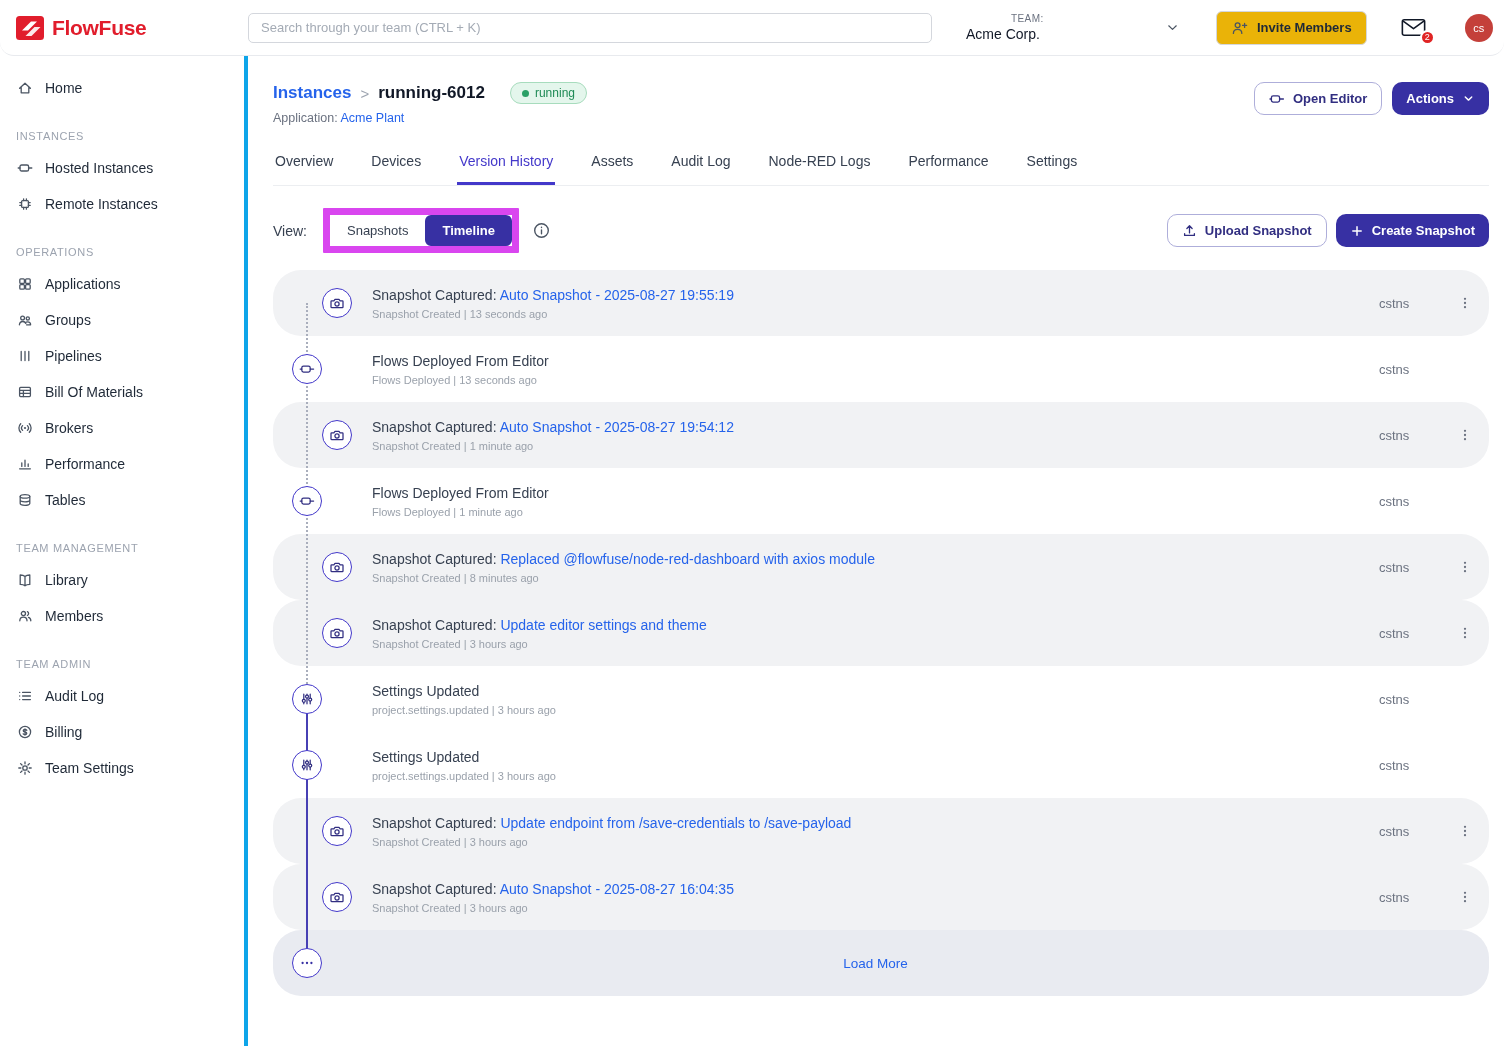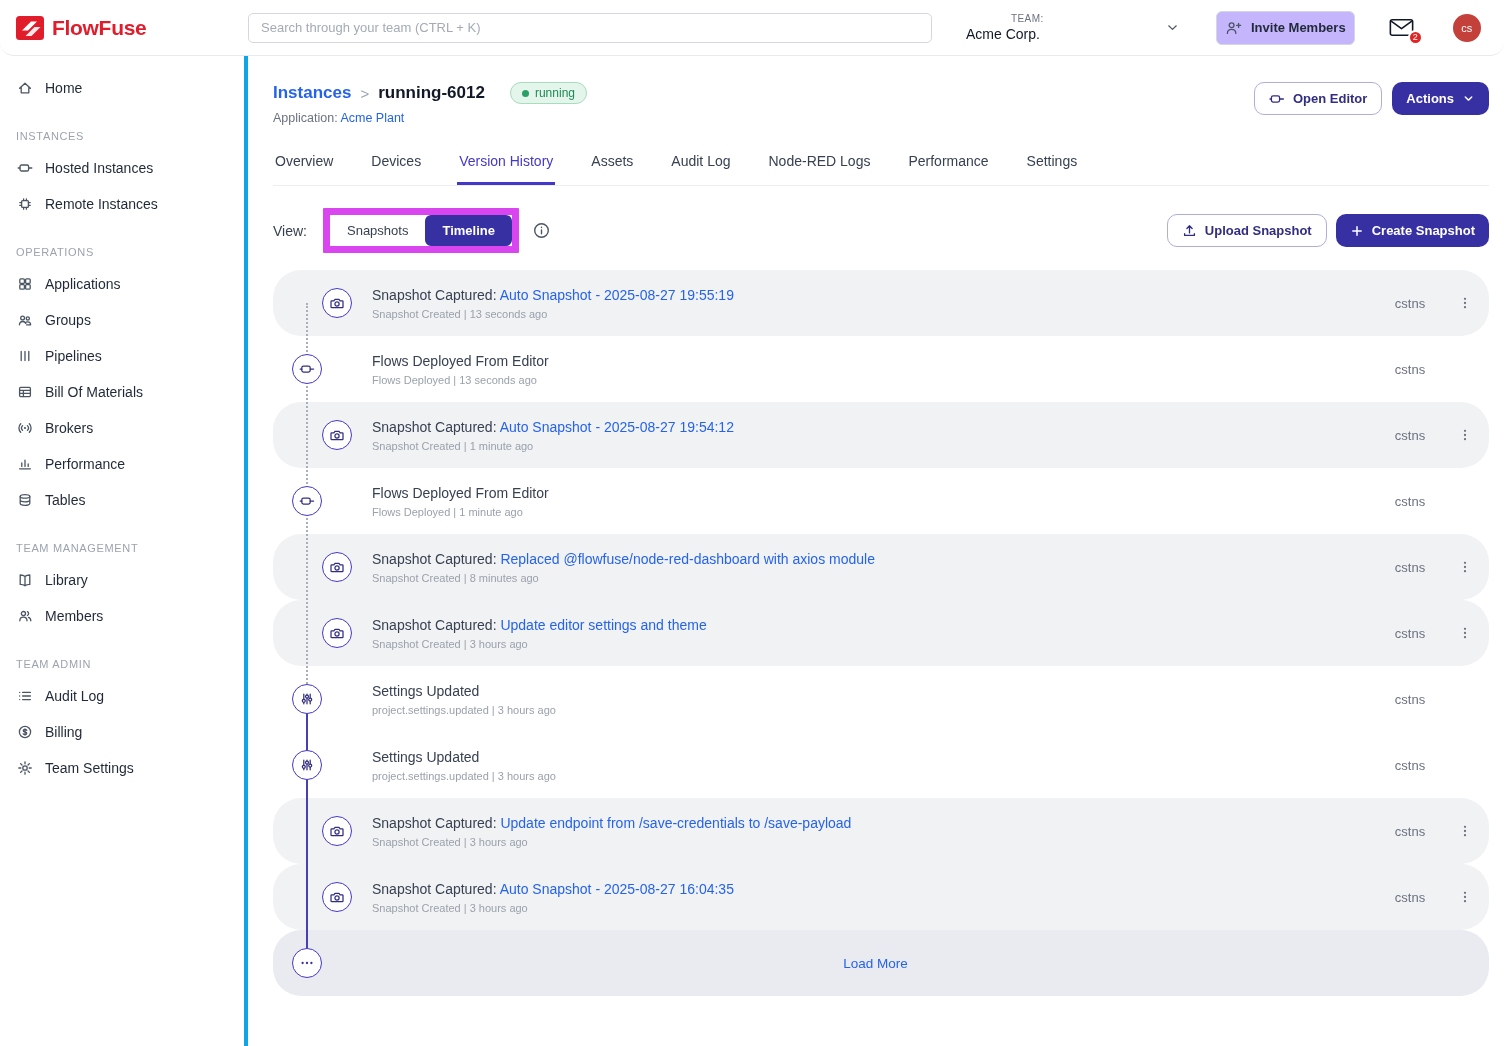--- a/index.html
+++ b/index.html
@@ -11,21 +11,21 @@
     border-bottom:1px solid #e8eaee;display:flex;align-items:center;z-index:10;border-radius:14px;}
   .logo-wrap{width:248px;flex:none;display:flex;align-items:center;gap:8px;padding-left:16px;}
   .logo-text{font-size:21px;font-weight:800;color:#e11d2c;letter-spacing:-.3px;}
   .search-input{width:684px;height:30px;border:1px solid #d4d7dd;border-radius:5px;
     padding:0 12px;font-size:13px;color:#374151;outline:none;font-family:inherit;}
   .search-input::placeholder{color:#a4abb5;}
   .team-block{margin-left:34px;width:214px;display:flex;align-items:center;justify-content:space-between;cursor:pointer;}
   .team-label{font-size:10px;color:#6b7280;letter-spacing:.04em;margin-left:45px;}
   .team-name{font-size:14px;color:#111827;margin-top:2px;}
   .invite-btn{margin-left:36px;height:34px;display:flex;align-items:center;gap:8px;
-    border:1px solid #d4d7dd;border-radius:6px;background:#c4b5fd;padding:0 8px;
+    border:1px solid #d4d7dd;border-radius:6px;background:#eab308;padding:0 14px;
     font-size:13px;font-weight:700;color:#1f2937;cursor:pointer;font-family:inherit;}
   .mail-wrap{margin-left:34px;position:relative;width:26px;height:22px;cursor:pointer;}
   .mail-badge{position:absolute;right:-8px;bottom:-6px;width:15px;height:15px;border-radius:50%;
     background:#e02424;color:#fff;font-size:9px;display:flex;align-items:center;justify-content:center;border:2px solid #fff;}
   .avatar{margin-left:38px;width:28px;height:28px;border-radius:50%;background:#c4403a;color:#fff;
     font-size:11px;display:flex;align-items:center;justify-content:center;cursor:pointer;}
 
   
   .sidebar{position:absolute;top:56px;left:0;width:248px;bottom:0;background:#fff;
     border-right:4px solid #0ea5e9;padding-top:14px;overflow:hidden;}
@@ -78,21 +78,21 @@
   .t-icon{width:30px;height:30px;border:1.6px solid #4338ca;border-radius:50%;background:#fff;
     display:flex;align-items:center;justify-content:center;position:relative;z-index:2;flex:none;margin-left:19px;}
   .t-icon.indent{margin-left:49px;}
   .tic svg{fill:none;stroke:#312e81;stroke-width:1.25;stroke-linecap:round;stroke-linejoin:round;display:block;}
   .dots svg{fill:#3730a3;stroke:none;display:block;}
   .kdots svg{fill:#6b7280;stroke:none;display:block;}
   .t-body{flex:1;min-width:0;}
   .t-title{font-size:14px;color:#374151;line-height:18px;white-space:nowrap;overflow:hidden;}
   .t-link{color:#2563eb;text-decoration:none;cursor:pointer;}
   .t-meta{font-size:11px;color:#9aa1ab;margin-top:4px;}
-  .t-user{width:62px;flex:none;text-align:center;font-size:13px;color:#6b7280;}
+  .t-user{width:62px;flex:none;text-align:left;font-size:13px;color:#6b7280;}
   .t-menu{width:48px;flex:none;display:flex;align-items:center;justify-content:center;cursor:pointer;}
   .load-more{flex:1;text-align:center;font-size:13.5px;}
   .load-more a{color:#2563eb;text-decoration:none;cursor:pointer;}
 </style>
 </head>
 <body>
 
 <div class="topbar">
   <div class="logo-wrap">
     <svg width="28" height="24" viewBox="0 0 28 24">

